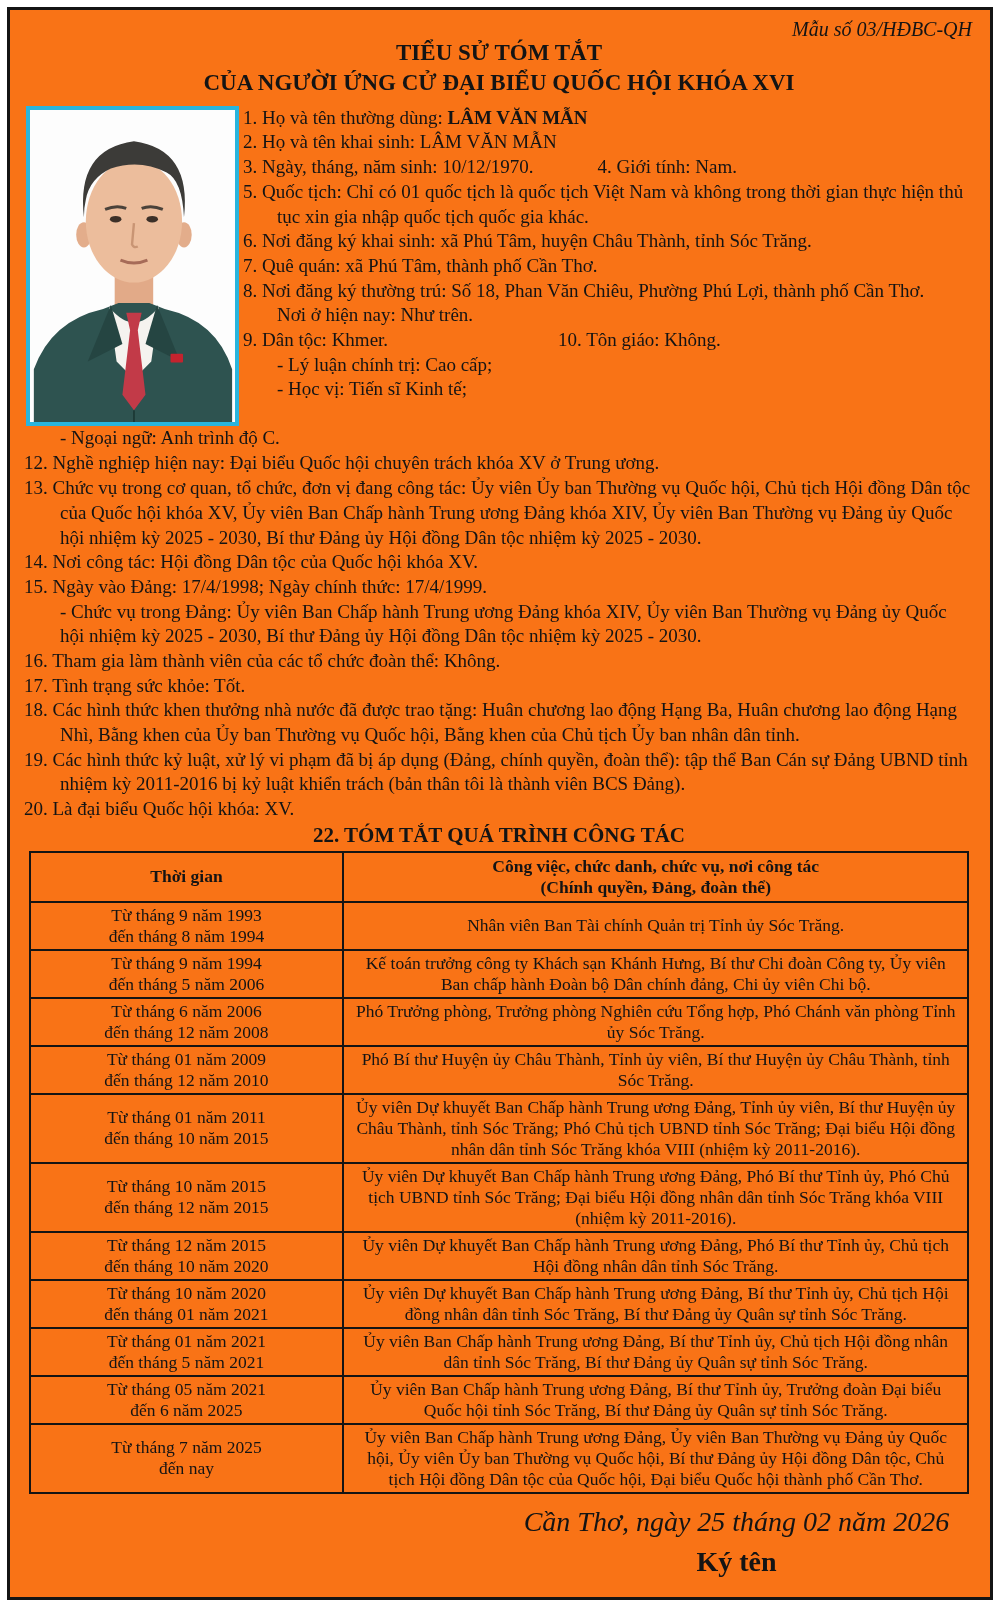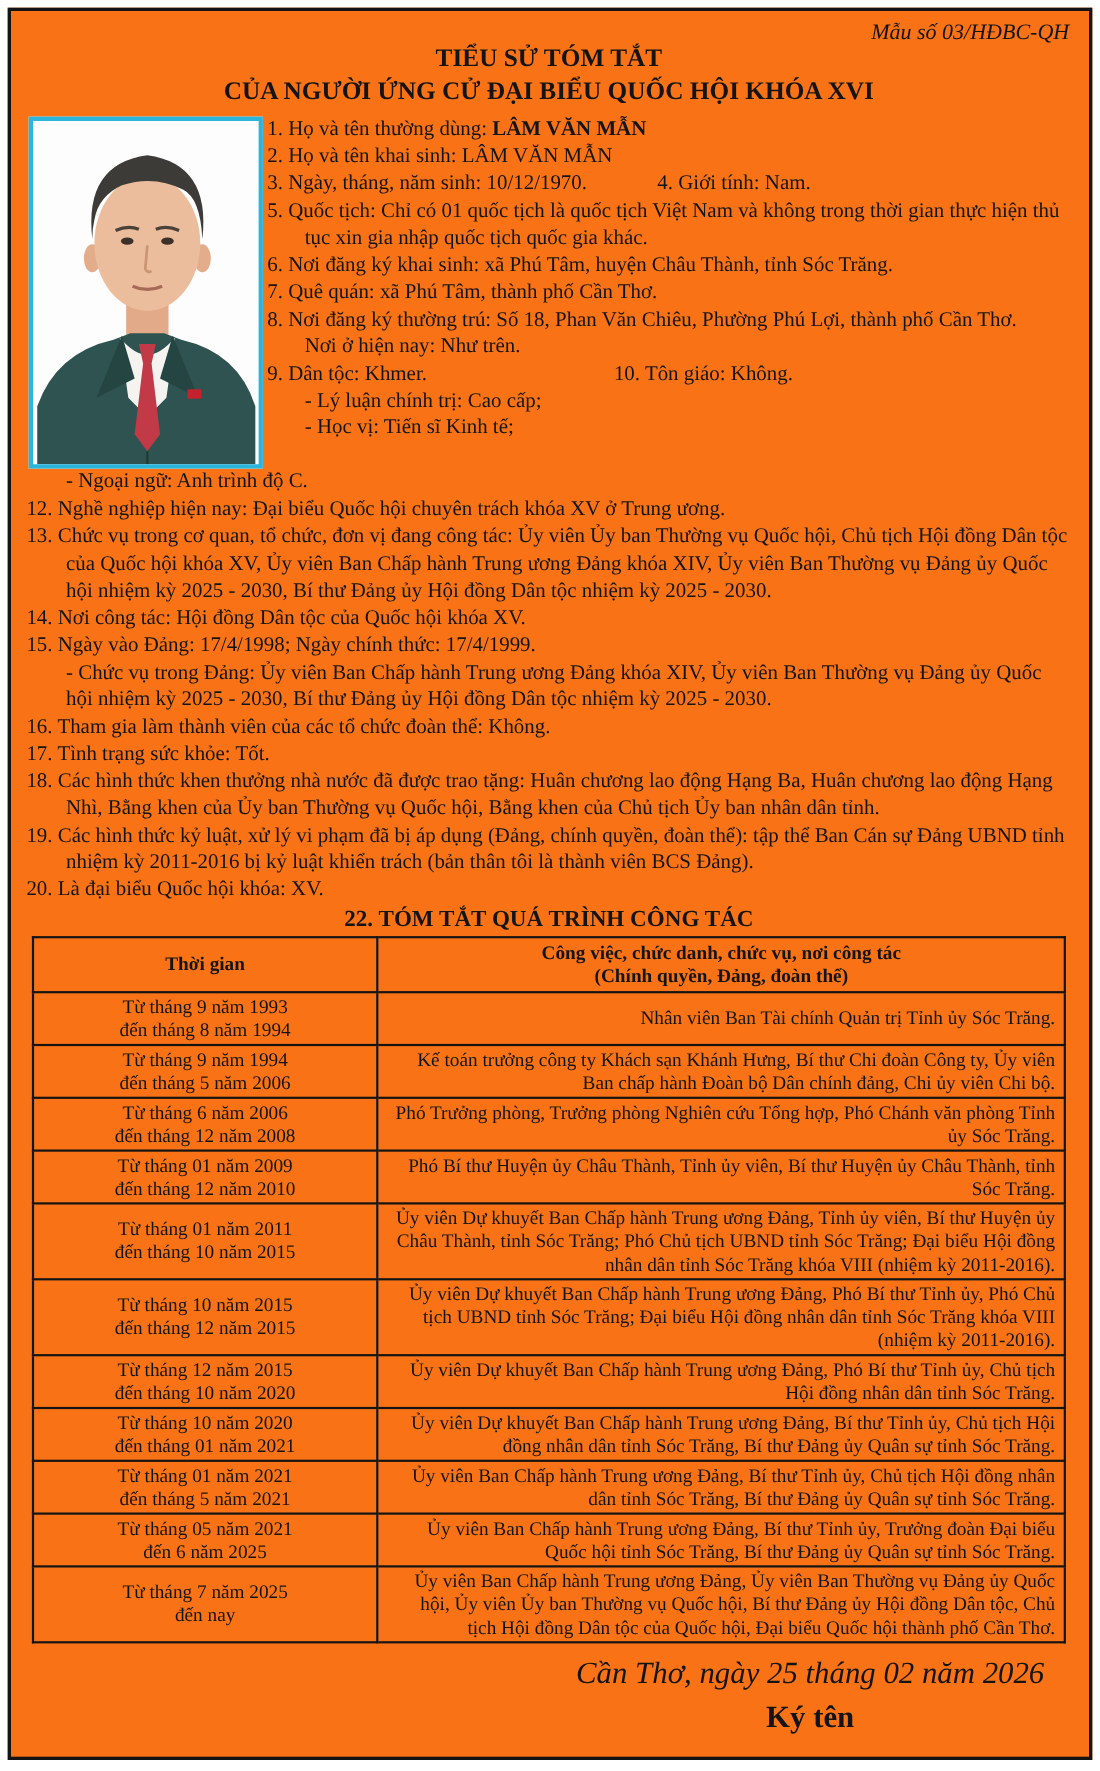--- a/index.html
+++ b/index.html
@@ -21,21 +21,21 @@
   .full-items{font-size:19px;line-height:1.30;margin-top:1px;}
   .full-items .item{padding-left:36px;text-indent:-36px;}
   .full-items .sub{padding-left:36px;}
   .lang-line{font-size:19px;line-height:1.30;padding-left:36px;}
   .sec-title{text-align:center;font-weight:bold;font-size:21px;margin:1px 0 3px 0;}
   table.career{width:99%;margin:0 auto;border-collapse:collapse;font-size:17.5px;line-height:1.2;}
   table.career th,table.career td{border:2px solid #141414;padding:2px 8px;vertical-align:middle;}
   table.career th{font-weight:bold;text-align:center;padding:3px 6px;}
   col.c-time{width:33.4%;}
   td.time{text-align:center;}
-  td.job{text-align:right;}
+  td.job{text-align:center;}
   .sig{width:46%;margin-left:52%;text-align:center;font-size:28px;line-height:1.45;margin-top:8px;}
   .sig .place{font-style:italic;}
   .sig .label{font-weight:bold;}
 </style>
 </head>
 <body>
 
 <div class="canvas">
   <div class="sheet">
 

